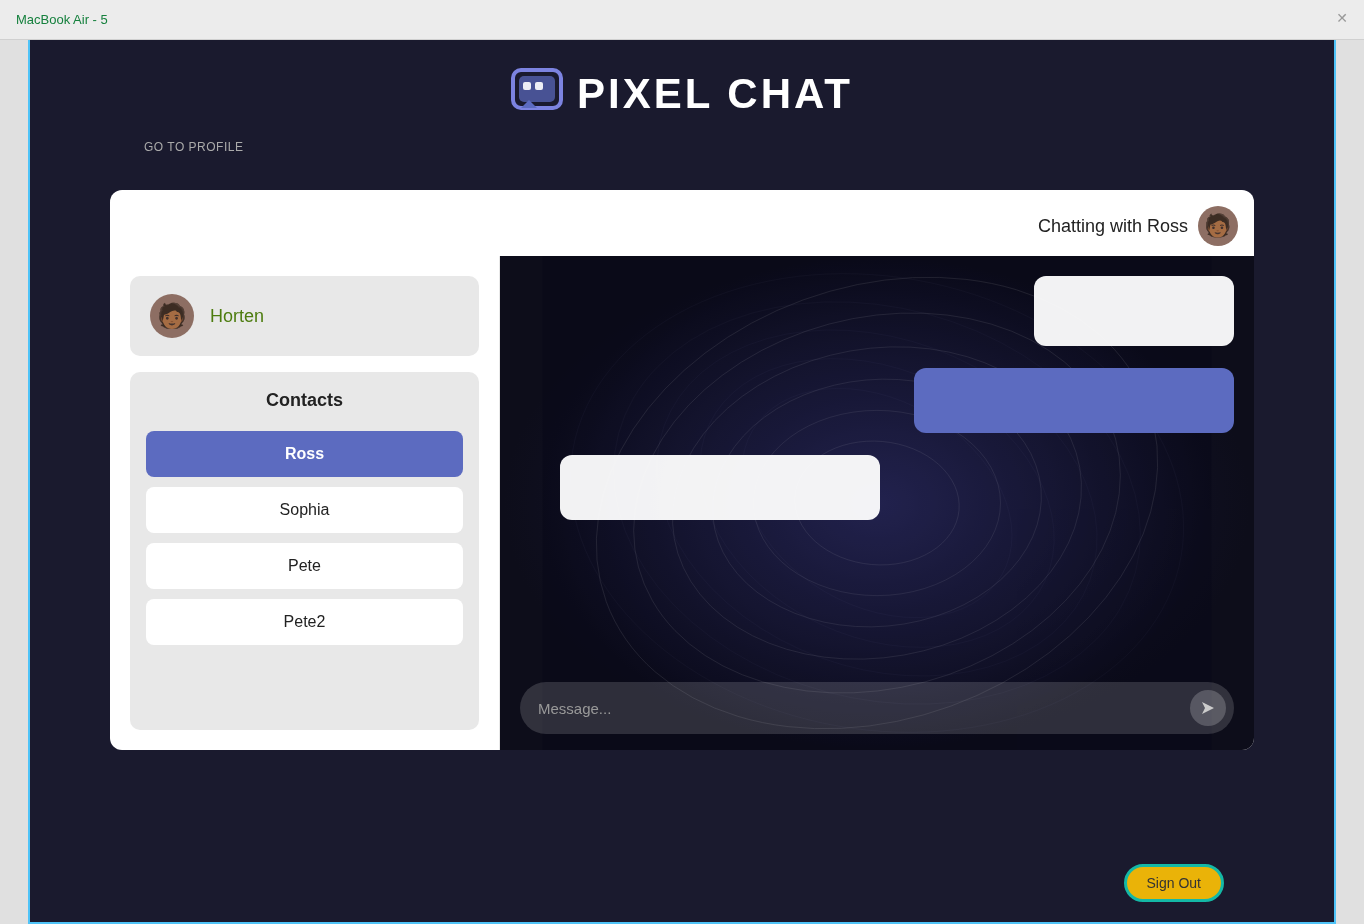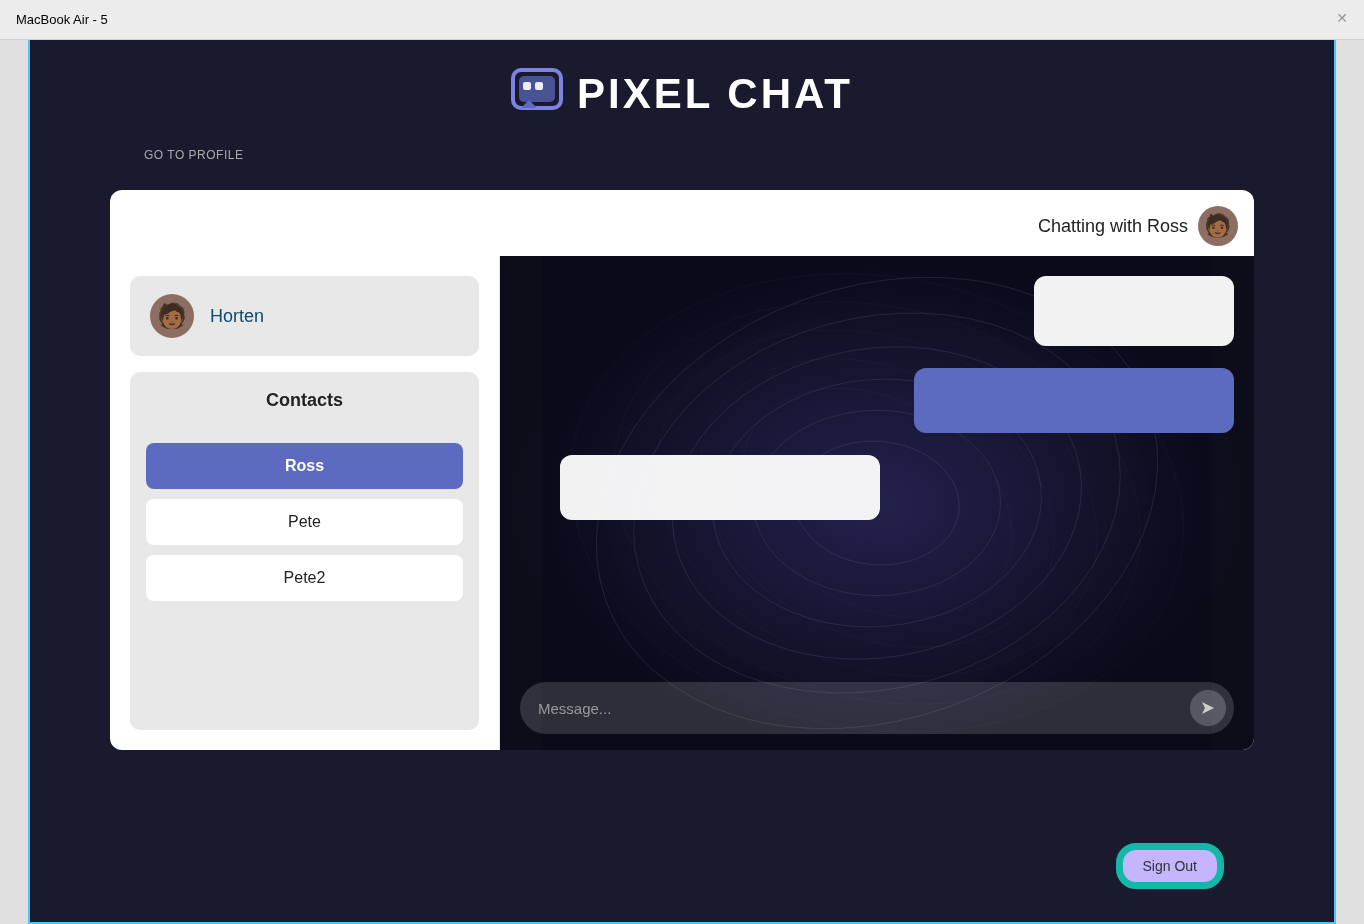--- a/index.html
+++ b/index.html
@@ -14,21 +14,21 @@
     
     .title-bar {
       height: 40px;
       background: #ececec;
       display: flex;
       align-items: center;
       padding: 0 16px;
       border-bottom: 1px solid #d0d0d0;
     }
     .title-bar-text {
-      color: #000000;
+      color: #15803d;
       font-size: 13px;
     }
     .close-btn {
       position: absolute;
       right: 16px;
       top: 10px;
       color: #999;
       font-size: 14px;
       cursor: pointer;
     }
@@ -66,21 +66,21 @@
       font-weight: 700;
       letter-spacing: 3px;
     }
 
     
     .go-to-profile {
       color: #aaaaaa;
       font-size: 12px;
       text-decoration: none;
       position: absolute;
-      top: 108px;
+      top: 100px;
       left: 114px;
       cursor: pointer;
       letter-spacing: 0.5px;
     }
 
     
     .main-card {
       background: #ffffff;
       border-radius: 12px;
       margin: 0 80px;
@@ -151,36 +151,36 @@
       display: flex;
       align-items: center;
       justify-content: center;
       font-size: 24px;
       overflow: hidden;
     }
 
     .user-name {
       font-size: 18px;
       font-weight: 500;
-      color: #0c4a6e;
+      color: #4d7c0f;
     }
 
     .contacts-panel {
       background: #e8e8e8;
       border-radius: 10px;
       padding: 18px 16px;
       flex: 1;
     }
 
     .contacts-title {
       font-size: 18px;
       font-weight: 700;
       color: #222;
       text-align: center;
-      margin-bottom: 32px;
+      margin-bottom: 20px;
     }
 
     .contact-list {
       display: flex;
       flex-direction: column;
       gap: 10px;
       align-items: center;
     }
 
     .contact-item {
@@ -290,24 +290,24 @@
       display: flex;
       align-items: center;
       justify-content: center;
       color: #ccc;
       font-size: 16px;
     }
 
     
     .sign-out-btn {
       position: absolute;
-      bottom: 33px;
+      bottom: 20px;
       right: 110px;
-      background: #c4b5fd;
-      border: 7px solid #14b8a6;
+      background: #eab308;
+      border: 3px solid #14b8a6;
       border-radius: 20px;
       padding: 8px 20px;
       font-size: 14px;
       color: #333;
       cursor: pointer;
     }
 
     
     .trails-svg {
       position: absolute;
@@ -357,20 +357,21 @@
           <div class="user-avatar">
             <span>🧑🏾</span>
           </div>
           <span class="user-name">Horten</span>
         </div>
 
         <div class="contacts-panel">
           <div class="contacts-title">Contacts</div>
           <div class="contact-list">
             <button class="contact-item active">Ross</button>
+            <button class="contact-item">Sophia</button>
             <button class="contact-item">Pete</button>
             <button class="contact-item">Pete2</button>
           </div>
         </div>
 
       </div>
 
       <div class="right-panel">
         <div class="chat-background">
 

